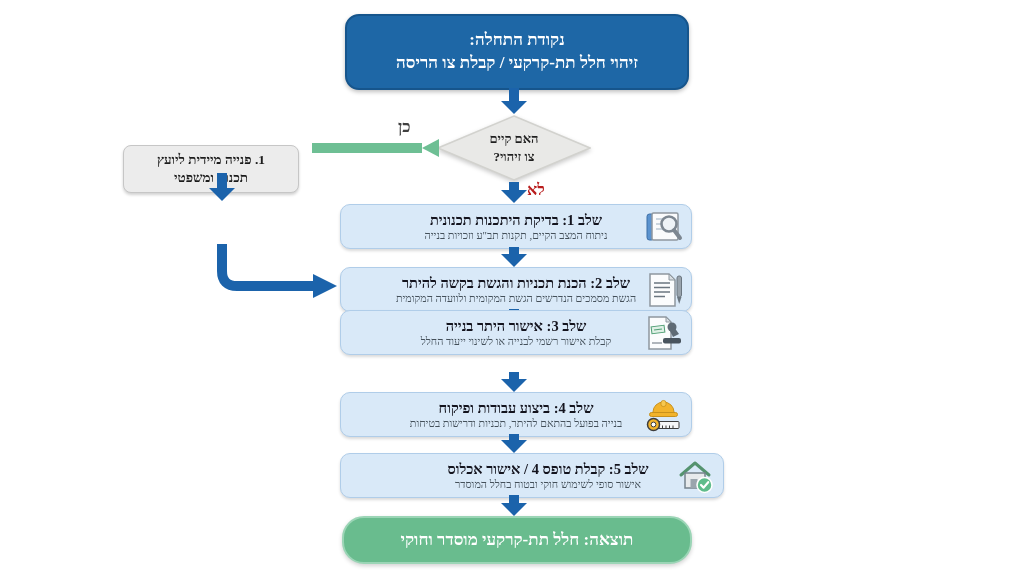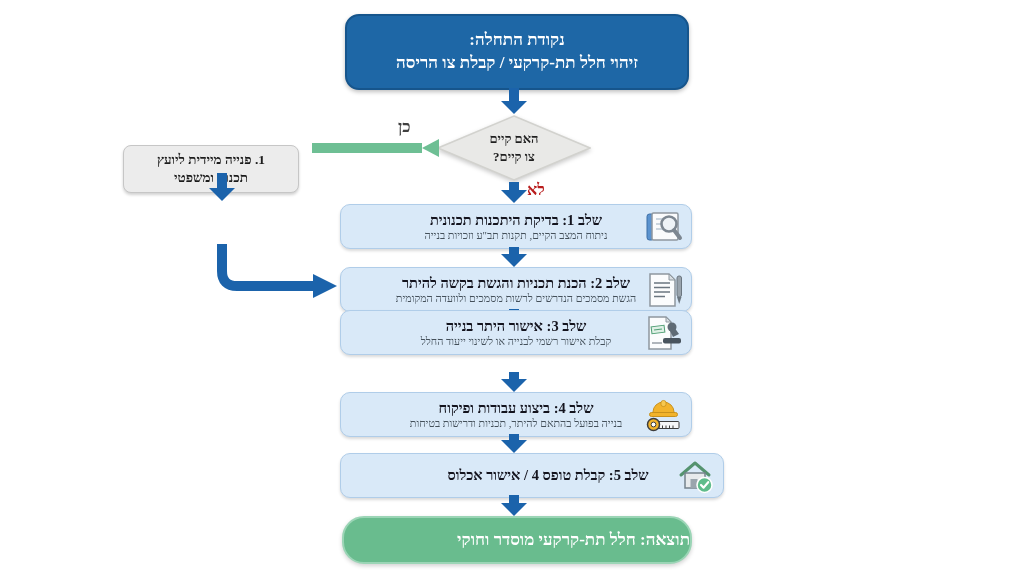--- a/index.html
+++ b/index.html
@@ -43,21 +43,21 @@
   
   .step-box{left:340px;width:350px;height:43px;background:#d9e9f8;border:1.5px solid #b0cde9;
             border-radius:10px;display:flex;flex-direction:column;justify-content:center;align-items:center;
             text-align:center;box-shadow:0 2px 3px rgba(0,0,0,.15);}
   .step-box .title{font-size:14.5px;font-weight:bold;color:#14141e;line-height:1.25;}
   .step-box .sub{font-size:10.8px;color:#44505a;line-height:1.25;}
   .step-icon{position:absolute;left:auto;right:7px;top:50%;transform:translateY(-50%);width:40px;height:36px;}
 
   
   .result-box{left:342px;top:516px;width:346px;height:44px;background:#69bc8e;border:2px solid #9bd5b6;
-              border-radius:22px;display:flex;justify-content:flex-start;align-items:center;color:#fff;
+              border-radius:22px;display:flex;justify-content:center;align-items:center;color:#fff;
               font-size:17px;font-weight:bold;box-shadow:0 2px 4px rgba(0,0,0,.18);}
 </style>
 </head>
 <body>
 
 <div id="canvas">
 
   <svg class="abs" style="left:0;top:0;pointer-events:none;" width="1024" height="576" viewBox="0 0 1024 576">
     <path d="M222 244 L222 271 Q222 286 237 286 L313 286" stroke="#1b63ab" stroke-width="10" fill="none"></path>
     <polygon points="313,274 313,298 337,286" fill="#1b63ab"></polygon>
@@ -72,21 +72,21 @@
     <div class="shaft"></div>
     <div class="head"></div>
   </div>
 
   <div class="abs diamond-wrap">
     <svg width="154" height="66" viewBox="0 0 154 66">
       <polygon points="77,1 153,33 77,65 1,33" fill="#e9e9e7" stroke="#d2d2ce" stroke-width="1.5"></polygon>
     </svg>
     <div class="diamond-text">
       <div>האם קיים</div>
-      <div>צו קיים?</div>
+      <div>צו זיהוי?</div>
     </div>
   </div>
 
   <div class="abs yes-label">כן</div>
   <div class="abs arrow-left">
     <div class="head"></div>
     <div class="shaft"></div>
   </div>
 
   <div class="abs no-label">לא</div>
@@ -118,21 +118,21 @@
     </svg>
   </div>
 
   <div class="abs arrow-down" style="left:501px;top:247px;height:20px;">
     <div class="shaft"></div>
     <div class="head"></div>
   </div>
 
   <div class="abs step-box" style="top:267px;">
     <div class="title">שלב 2: הכנת תכניות והגשת בקשה להיתר</div>
-    <div class="sub">הגשת מסמכים הנדרשים לרשות מסמכים ולוועדה המקומית</div>
+    <div class="sub">הגשת מסמכים הנדרשים הגשת המקומית ולוועדה המקומית</div>
     <svg class="step-icon" viewBox="0 0 40 36">
       <path d="M6 2 h19 l6 6 v26 h-25 z" fill="#fbfcfd" stroke="#8e979e" stroke-width="1.5"></path>
       <path d="M25 2 l6 6 h-6 z" fill="#d7dde2" stroke="#8e979e"></path>
       <path d="M10 11 h16 M10 15.5 h16 M10 20 h16 M10 24.5 h11" stroke="#6b7680" stroke-width="1.6"></path>
       <rect x="33" y="4" width="4.5" height="21" rx="2" fill="#9aa4ad" stroke="#6b7680"></rect>
       <path d="M33 25 l2.2 7 2.3-7 z" fill="#6b7680"></path>
     </svg>
   </div>
 
   <div class="abs arrow-down" style="left:501px;top:309px;height:21px;">
@@ -174,20 +174,21 @@
     </svg>
   </div>
 
   <div class="abs arrow-down" style="left:501px;top:434px;height:19px;">
     <div class="shaft"></div>
     <div class="head"></div>
   </div>
 
   <div class="abs step-box" style="top:453px;padding-left:32px;">
     <div class="title">שלב 5: קבלת טופס 4 / אישור אכלוס</div>
+    <div class="sub">אישור סופי לשימוש חוקי ובטוח בחלל המוסדר</div>
     <svg class="step-icon" viewBox="0 0 40 36">
       <path d="M5 17 L19 5 L33 17" fill="none" stroke="#55936f" stroke-width="3" stroke-linecap="round" stroke-linejoin="round"></path>
       <rect x="9" y="15" width="20" height="15" fill="#e7eaec" stroke="#76828c" stroke-width="1.5"></rect>
       <rect x="14.5" y="21" width="7" height="9" fill="#9aa5ad"></rect>
       <circle cx="28.5" cy="27" r="7.5" fill="#5fbc8b" stroke="#ffffff" stroke-width="1.5"></circle>
       <path d="M25 27 l2.6 2.6 4.6-5.4" stroke="#ffffff" stroke-width="2.2" fill="none" stroke-linecap="round" stroke-linejoin="round"></path>
     </svg>
   </div>
 
   <div class="abs arrow-down" style="left:501px;top:495px;height:21px;">

